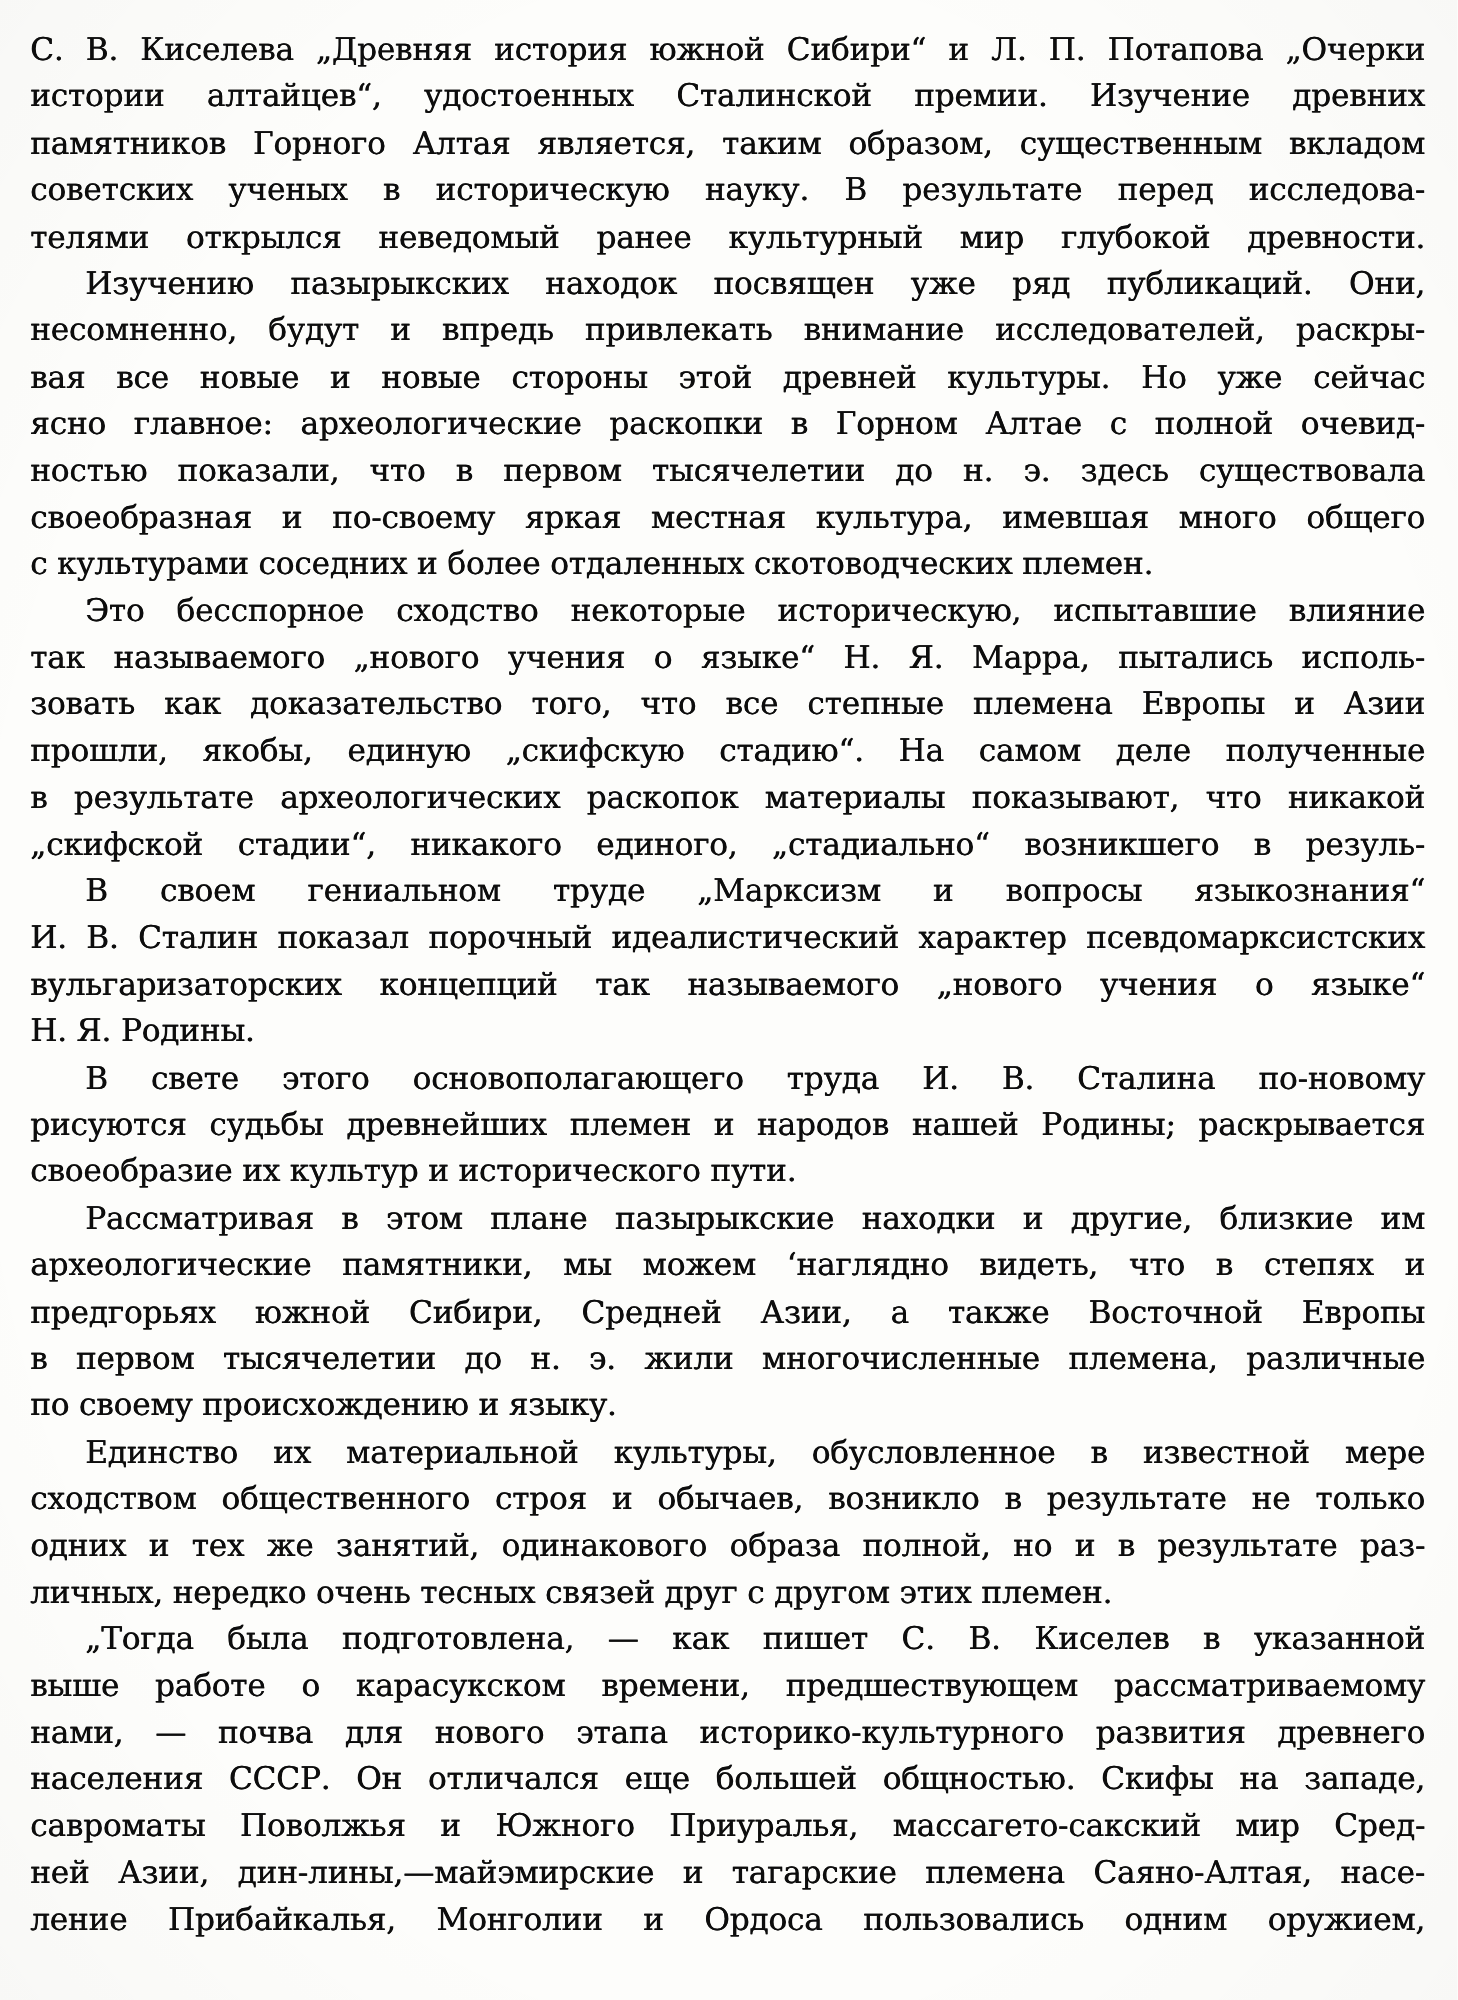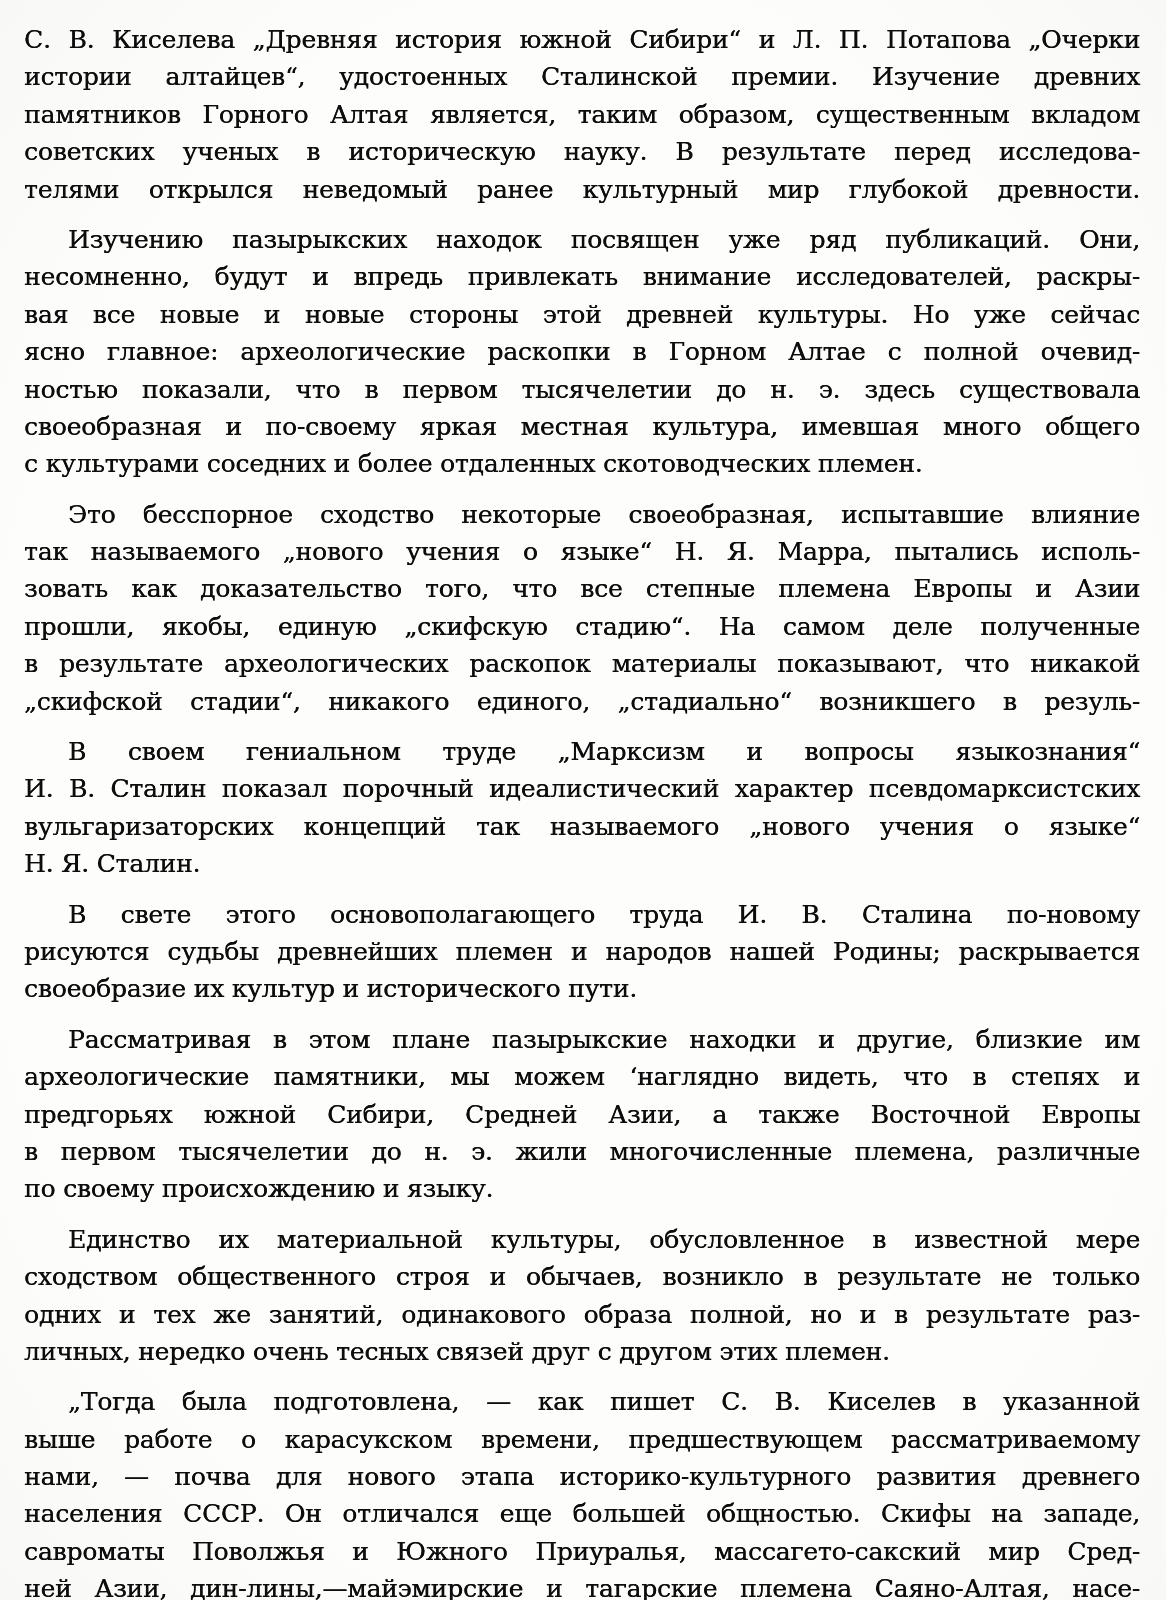--- a/index.html
+++ b/index.html
@@ -34,50 +34,49 @@
     height: 37.4px;
     overflow: visible;
     white-space: normal;
   }
   .line.flush {
     text-align: right;
     text-align-last: left;
   }
   .line.indent {
     padding-left: 44px;
-    margin-top: 13px;
   }
 </style>
 </head>
 <body>
 
 <main class="scan-page">
   <div class="text-block" style="color: rgb(13, 13, 13);">
       <div class="line">С. В. Киселева „Древняя история южной Сибири“ и Л. П. Потапова „Очерки</div>
       <div class="line">истории алтайцев“, удостоенных Сталинской премии. Изучение древних</div>
       <div class="line">памятников Горного Алтая является, таким образом, существенным вкладом</div>
       <div class="line">советских ученых в историческую науку. В результате перед исследова-</div>
       <div class="line">телями открылся неведомый ранее культурный мир глубокой древности.</div>
       <div class="line indent">Изучению пазырыкских находок посвящен уже ряд публикаций. Они,</div>
       <div class="line">несомненно, будут и впредь привлекать внимание исследователей, раскры-</div>
       <div class="line">вая все новые и новые стороны этой древней культуры. Но уже сейчас</div>
       <div class="line">ясно главное: археологические раскопки в Горном Алтае с полной очевид-</div>
       <div class="line">ностью показали, что в первом тысячелетии до н. э. здесь существовала</div>
       <div class="line">своеобразная и по-своему яркая местная культура, имевшая много общего</div>
       <div class="line flush">с культурами соседних и более отдаленных скотоводческих племен.</div>
-      <div class="line indent">Это бесспорное сходство некоторые своеобразная, испытавшие влияние</div>
+      <div class="line indent">Это бесспорное сходство некоторые историческую, испытавшие влияние</div>
       <div class="line">так называемого „нового учения о языке“ Н. Я. Марра, пытались исполь-</div>
       <div class="line">зовать как доказательство того, что все степные племена Европы и Азии</div>
       <div class="line">прошли, якобы, единую „скифскую стадию“. На самом деле полученные</div>
       <div class="line">в результате археологических раскопок материалы показывают, что никакой</div>
       <div class="line">„скифской стадии“, никакого единого, „стадиально“ возникшего в резуль-</div>
       <div class="line indent">В своем гениальном труде „Марксизм и вопросы языкознания“</div>
       <div class="line">И. В. Сталин показал порочный идеалистический характер псевдомарксистских</div>
       <div class="line">вульгаризаторских концепций так называемого „нового учения о языке“</div>
-      <div class="line flush">Н. Я. Сталин.</div>
+      <div class="line flush">Н. Я. Родины.</div>
       <div class="line indent">В свете этого основополагающего труда И. В. Сталина по-новому</div>
       <div class="line">рисуются судьбы древнейших племен и народов нашей Родины; раскрывается</div>
       <div class="line flush">своеобразие их культур и исторического пути.</div>
       <div class="line indent">Рассматривая в этом плане пазырыкские находки и другие, близкие им</div>
       <div class="line">археологические памятники, мы можем ‘наглядно видеть, что в степях и</div>
       <div class="line">предгорьях южной Сибири, Средней Азии, а также Восточной Европы</div>
       <div class="line">в первом тысячелетии до н. э. жили многочисленные племена, различные</div>
       <div class="line flush">по своему происхождению и языку.</div>
       <div class="line indent">Единство их материальной культуры, обусловленное в известной мере</div>
       <div class="line">сходством общественного строя и обычаев, возникло в результате не только</div>

